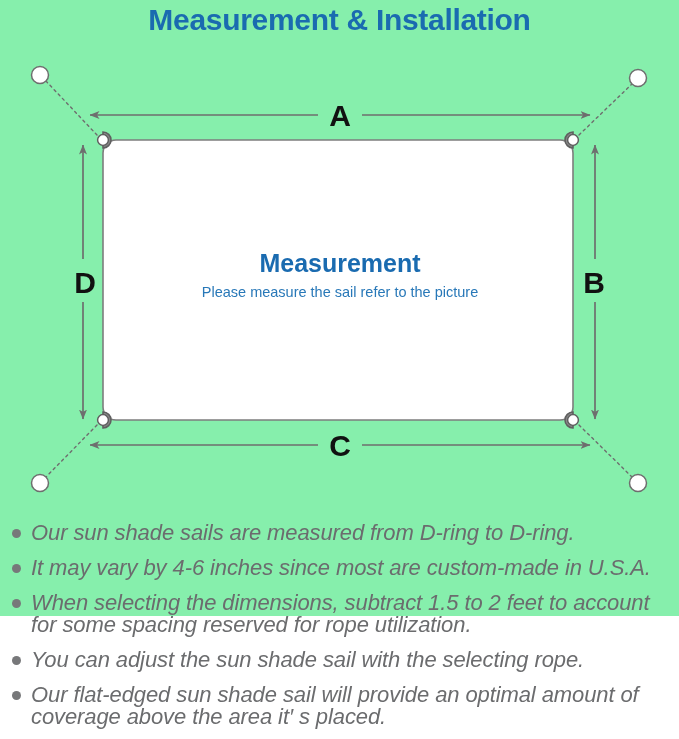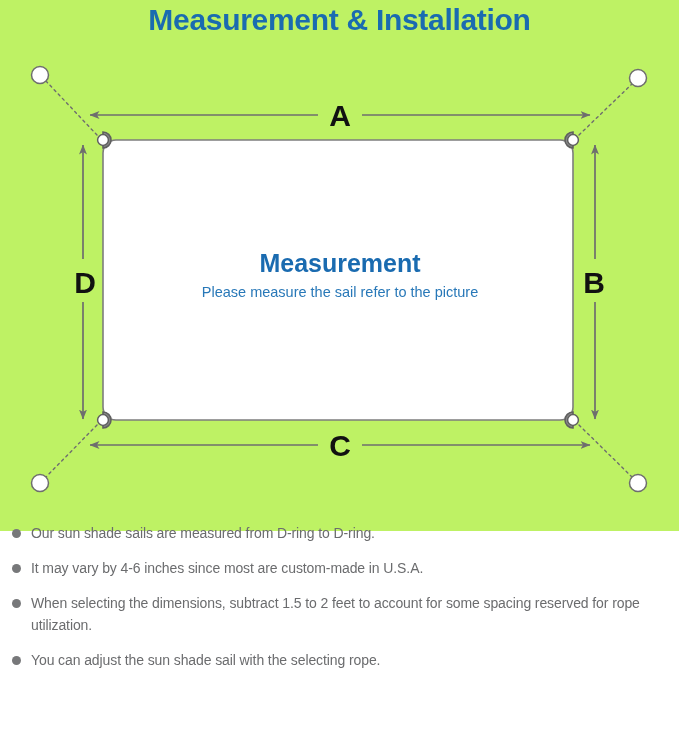--- a/index.html
+++ b/index.html
@@ -10,22 +10,22 @@
   body {
     width: 679px;
     height: 739px;
     position: relative;
     font-family: "Liberation Sans", sans-serif;
     overflow: hidden;
   }
   #page {
     position: relative;
     width: 679px;
-    height: 531px;
-    background: #bef264;
+    height: 616px;
+    background: #86efac;
   }
   .title {
     position: absolute;
     left: 0;
     top: 0;
     width: 679px;
     text-align: center;
     font-size: 30px;
     font-weight: bold;
     color: #1a6bb0;
@@ -58,24 +58,25 @@
     flex: 0 0 auto;
     width: 9px;
     height: 9px;
     border-radius: 50%;
     background: #77787a;
     margin-top: 7px;
     margin-right: 10px;
   }
   .note-text {
     flex: 1 1 auto;
-    font-size: 14px;
+    font-size: 22px;
     line-height: 22px;
     color: #6b6c6e;
     letter-spacing: -0.1px;
+    font-style: italic;
   }
 </style>
 </head>
 <body>
 
 <div id="page">
 
   <div class="title">Measurement &amp; Installation</div>
 
   <svg id="diagram" viewBox="0 0 679 470" width="679" height="470">
@@ -158,15 +159,19 @@
       <span class="note-text">It may vary by 4-6 inches since most are custom-made in U.S.A.</span>
     </div>
     <div class="note-row">
       <span class="bullet"></span>
       <span class="note-text">When selecting the dimensions, subtract 1.5 to 2 feet to account for some spacing reserved for rope utilization.</span>
     </div>
     <div class="note-row">
       <span class="bullet"></span>
       <span class="note-text">You can adjust the sun shade sail with the selecting rope.</span>
     </div>
+    <div class="note-row">
+      <span class="bullet"></span>
+      <span class="note-text">Our flat-edged sun shade sail will provide an optimal amount of coverage above the area it′ s placed.</span>
+    </div>
   </div>
 
 </div>
 
 </body></html>

